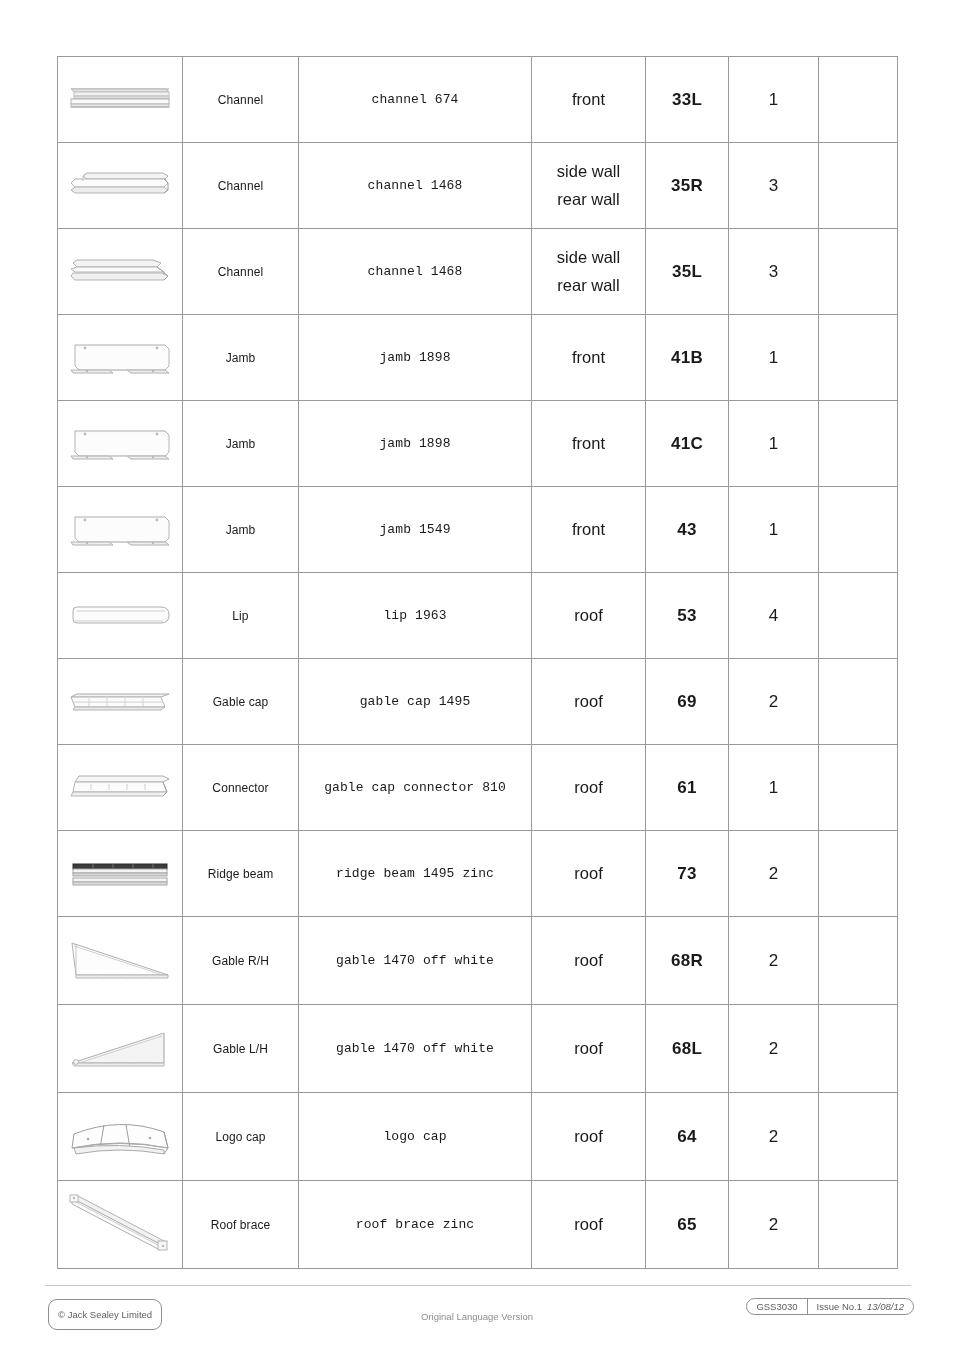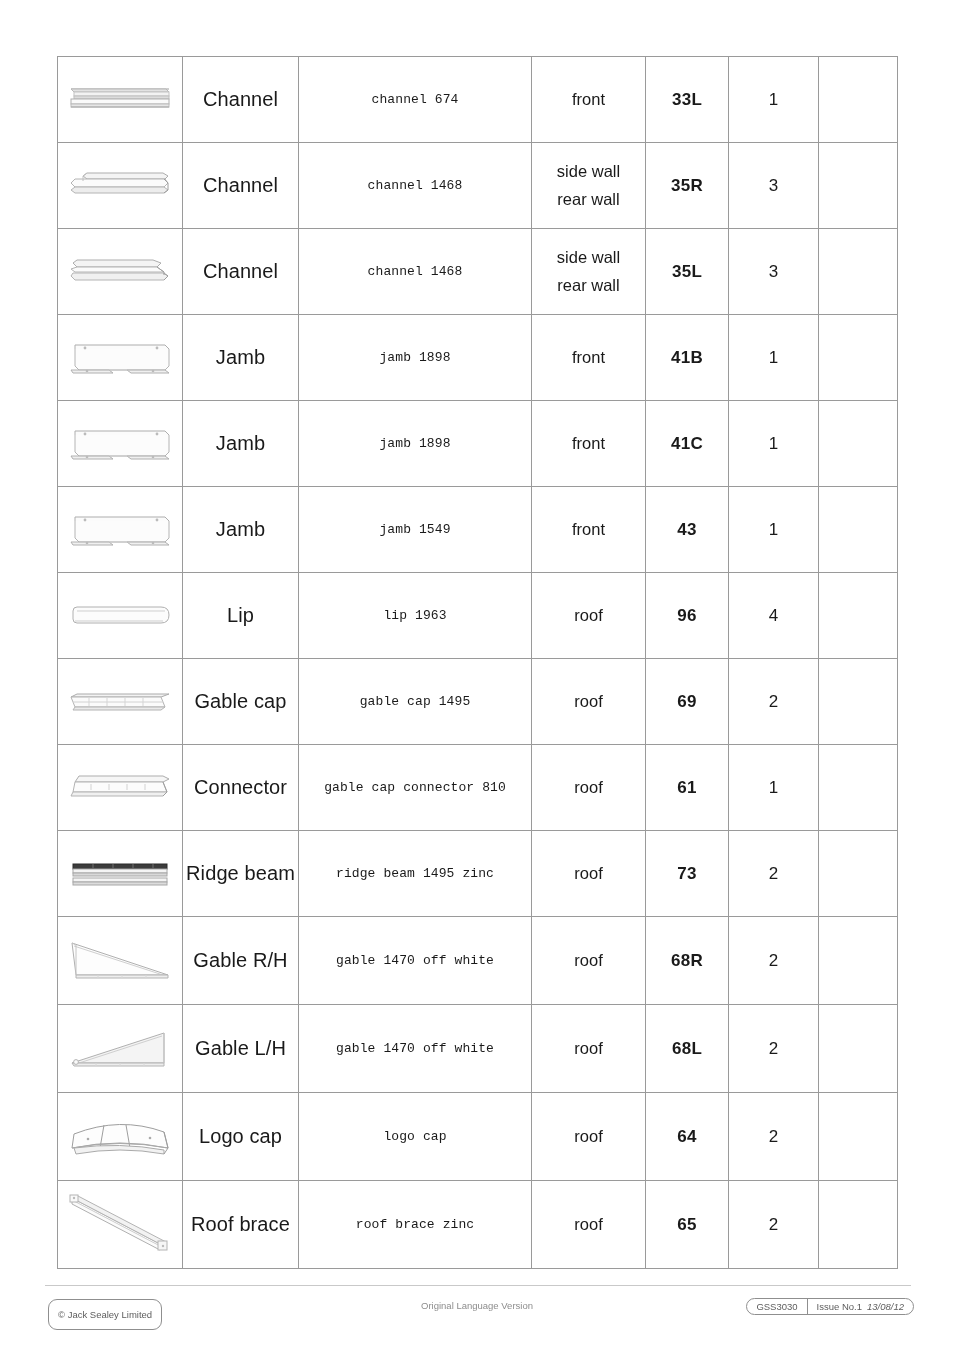--- a/index.html
+++ b/index.html
@@ -44,21 +44,21 @@
   
   .col-img   { width: 125px; }
   .col-type  { width: 116px; }
   .col-desc  { width: 233px; }
   .col-loc   { width: 114px; }
   .col-ref   { width: 83px;  }
   .col-qty   { width: 90px;  }
   .col-blank { width: 79px;  }
 
   .cell-type {
-    font-size: 20px;
+    font-size: 12px;
     letter-spacing: .1px;
     margin-top: 48px;
   }
   .cell-desc {
     font-size: 13px;
     letter-spacing: .1px;
     font-family: Liberation Mono, monospace;
   }
   .cell-loc {
     font-size: 16.5px;
@@ -128,21 +128,21 @@
     padding: 0 9px;
     display: inline-block;
     line-height: 15px;
   }
   .pill-doc .seg + .seg {
     border-left: 1px solid #8f8f8f;
   }
   .footer-center {
     position: absolute;
     left: 0;
-    top: 13px;
+    top: 24px;
     width: 954px;
     text-align: center;
     font-size: 9.5px;
     line-height: 15px;
     color: #8d8d8d;
   }
 </style>
 </head>
 <body>
 
@@ -330,21 +330,21 @@
                 <path d="M10 26 H98" stroke="#cfcfcf"></path>
               </g>
             </svg>
           </div>
         </td>
         <td class="cell-type">Lip</td>
         <td class="cell-desc">lip 1963</td>
         <td class="cell-loc">
           <span class="loc-line">roof</span>
         </td>
-        <td class="cell-ref">96</td>
+        <td class="cell-ref">53</td>
         <td class="cell-qty">4</td>
         <td></td>
       </tr>
 
       <tr style="height:86px">
         <td>
           <div class="img-cell">
             <svg class="thumb" width="110" height="42" viewBox="0 0 110 42">
               <g fill="none" stroke="#b4b4b4" stroke-width="1">
                 <path d="M6 16 H96 L104 13 H12 Z" fill="#f3f3f3" stroke="#ababab"></path>

